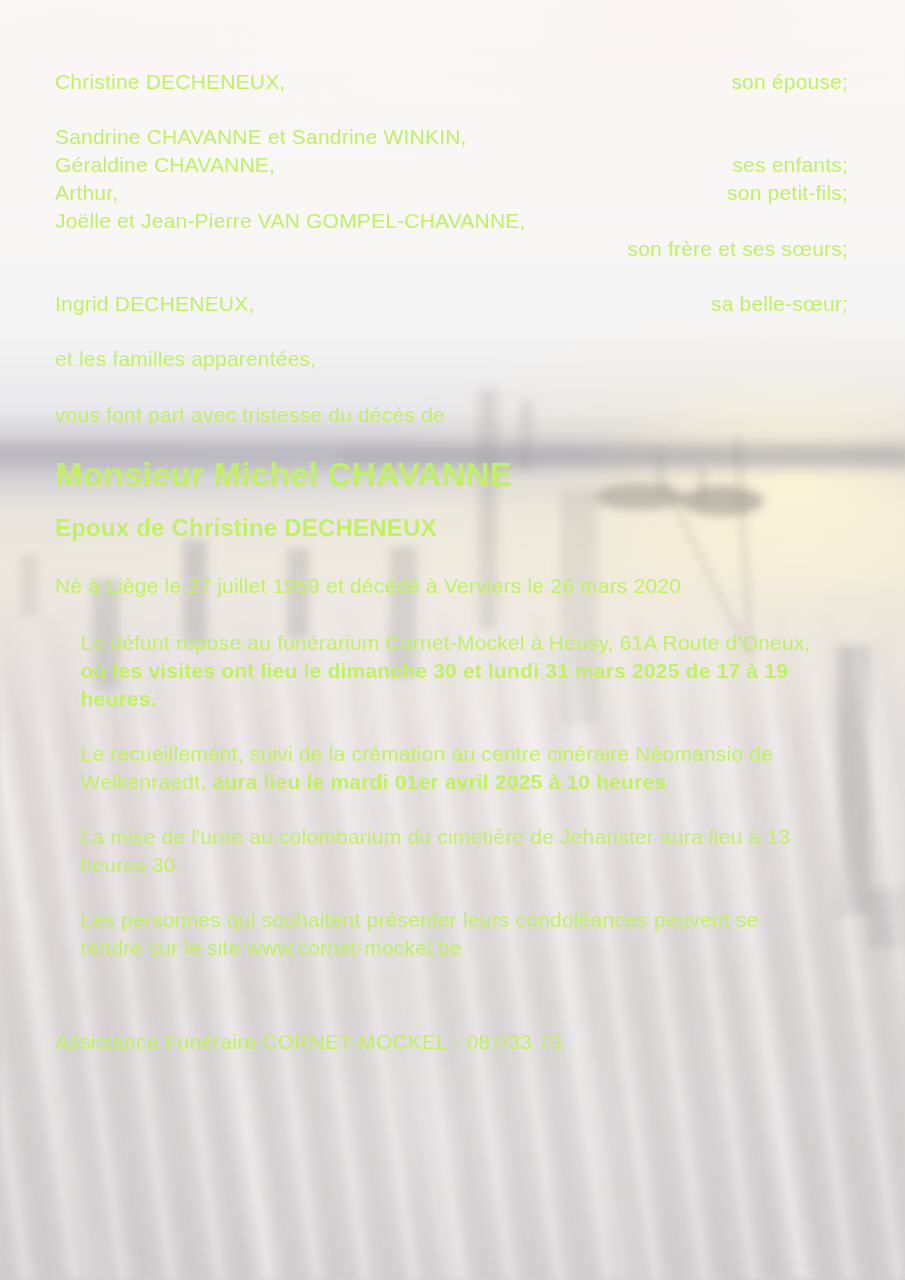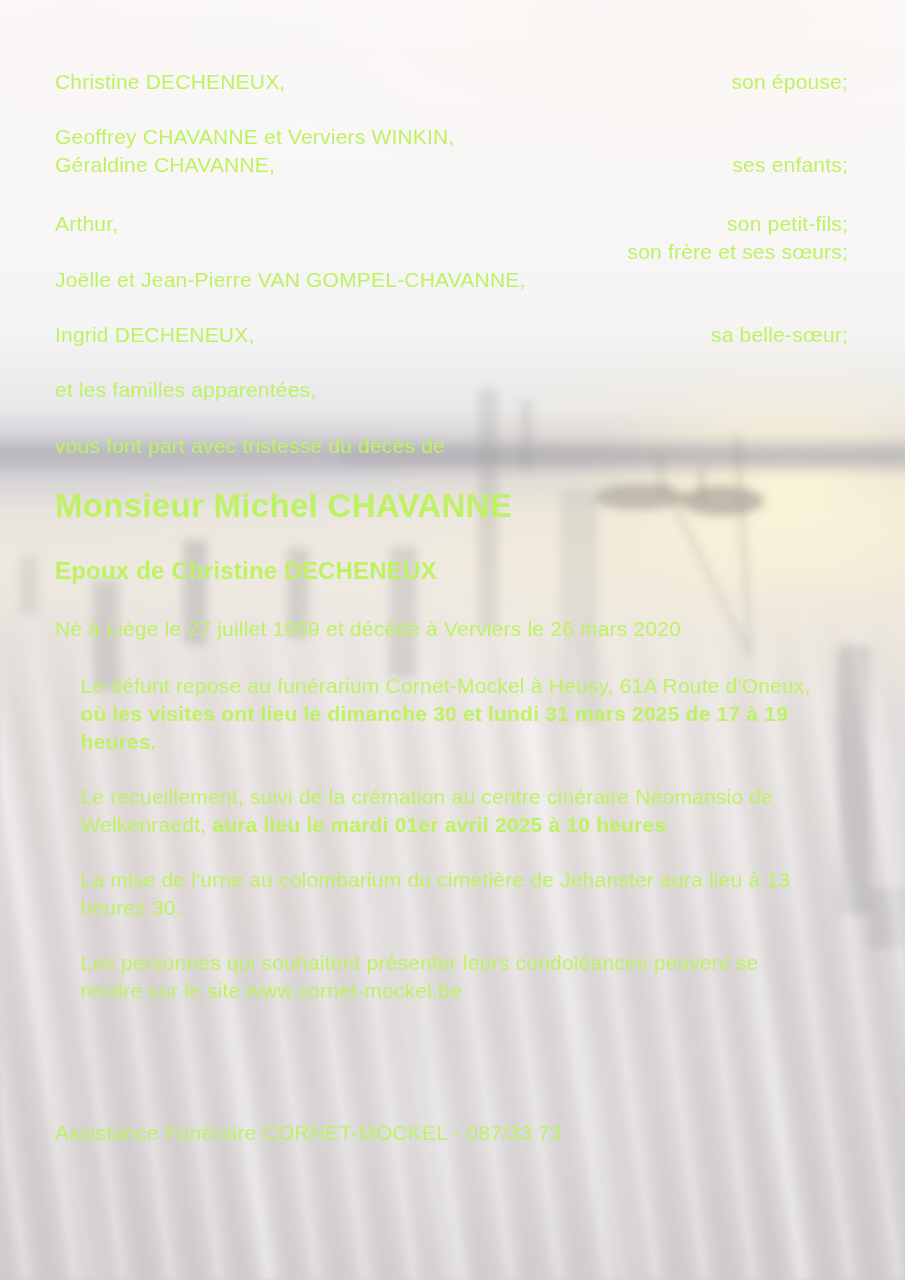--- a/index.html
+++ b/index.html
@@ -73,32 +73,32 @@
   }
   
   .content{
     position:absolute;inset:0;
     padding:68px 57px 0 55px;
     font-size:21px;line-height:28px;letter-spacing:.2px;
     box-sizing:border-box;
   }
   .fam-row{display:flex;justify-content:space-between;white-space:nowrap;}
   .gap-sm{margin-top:27px;}
-  .gap-md{margin-top:31px;}
+  .gap-md{}
   .center{text-align:left;}
   .announce{margin-top:28px;}
   .deceased-name{
     margin-top:24px;
     font-size:33px;line-height:44px;font-weight:bold;letter-spacing:.3px;
   }
-  .spouse{margin-top:27px;font-size:24px;line-height:32px;font-weight:bold;}
+  .spouse{margin-top:15px;font-size:24px;line-height:32px;font-weight:bold;}
   .life-dates{margin-top:28px;}
   .para{max-width:742px;margin:27px auto 0;}
   .para.first{margin-top:29px;}
-  .footer-line{margin-top:114px;}
+  .footer-line{margin-top:66px;}
   strong{font-weight:bold;}
 </style>
 </head>
 <body>
 
 <div class="page">
 
   <div class="bg-base"></div>
   <div class="bg-glow"></div>
 
@@ -144,40 +144,40 @@
   <div class="bg-veil"></div>
 
   <div class="content">
 
     <div class="fam-row">
       <span>Christine DECHENEUX,</span>
       <span>son épouse;</span>
     </div>
 
     <div class="fam-row gap-sm">
-      <span>Geoffrey CHAVANNE et Verviers WINKIN,</span>
+      <span>Sandrine CHAVANNE et Sandrine WINKIN,</span>
       <span></span>
     </div>
     <div class="fam-row">
       <span>Géraldine CHAVANNE,</span>
       <span>ses enfants;</span>
     </div>
 
     <div class="fam-row gap-md">
       <span>Arthur,</span>
       <span>son petit-fils;</span>
     </div>
 
     <div class="fam-row">
+      <span>Joëlle et Jean-Pierre VAN GOMPEL-CHAVANNE,</span>
+      <span></span>
+    </div>
+    <div class="fam-row">
       <span></span>
       <span>son frère et ses sœurs;</span>
-    </div>
-    <div class="fam-row">
-      <span>Joëlle et Jean-Pierre VAN GOMPEL-CHAVANNE,</span>
-      <span></span>
     </div>
 
     <div class="fam-row gap-sm">
       <span>Ingrid DECHENEUX,</span>
       <span>sa belle-sœur;</span>
     </div>
 
     <div class="fam-row gap-sm">
       <span>et les familles apparentées,</span>
       <span></span>

